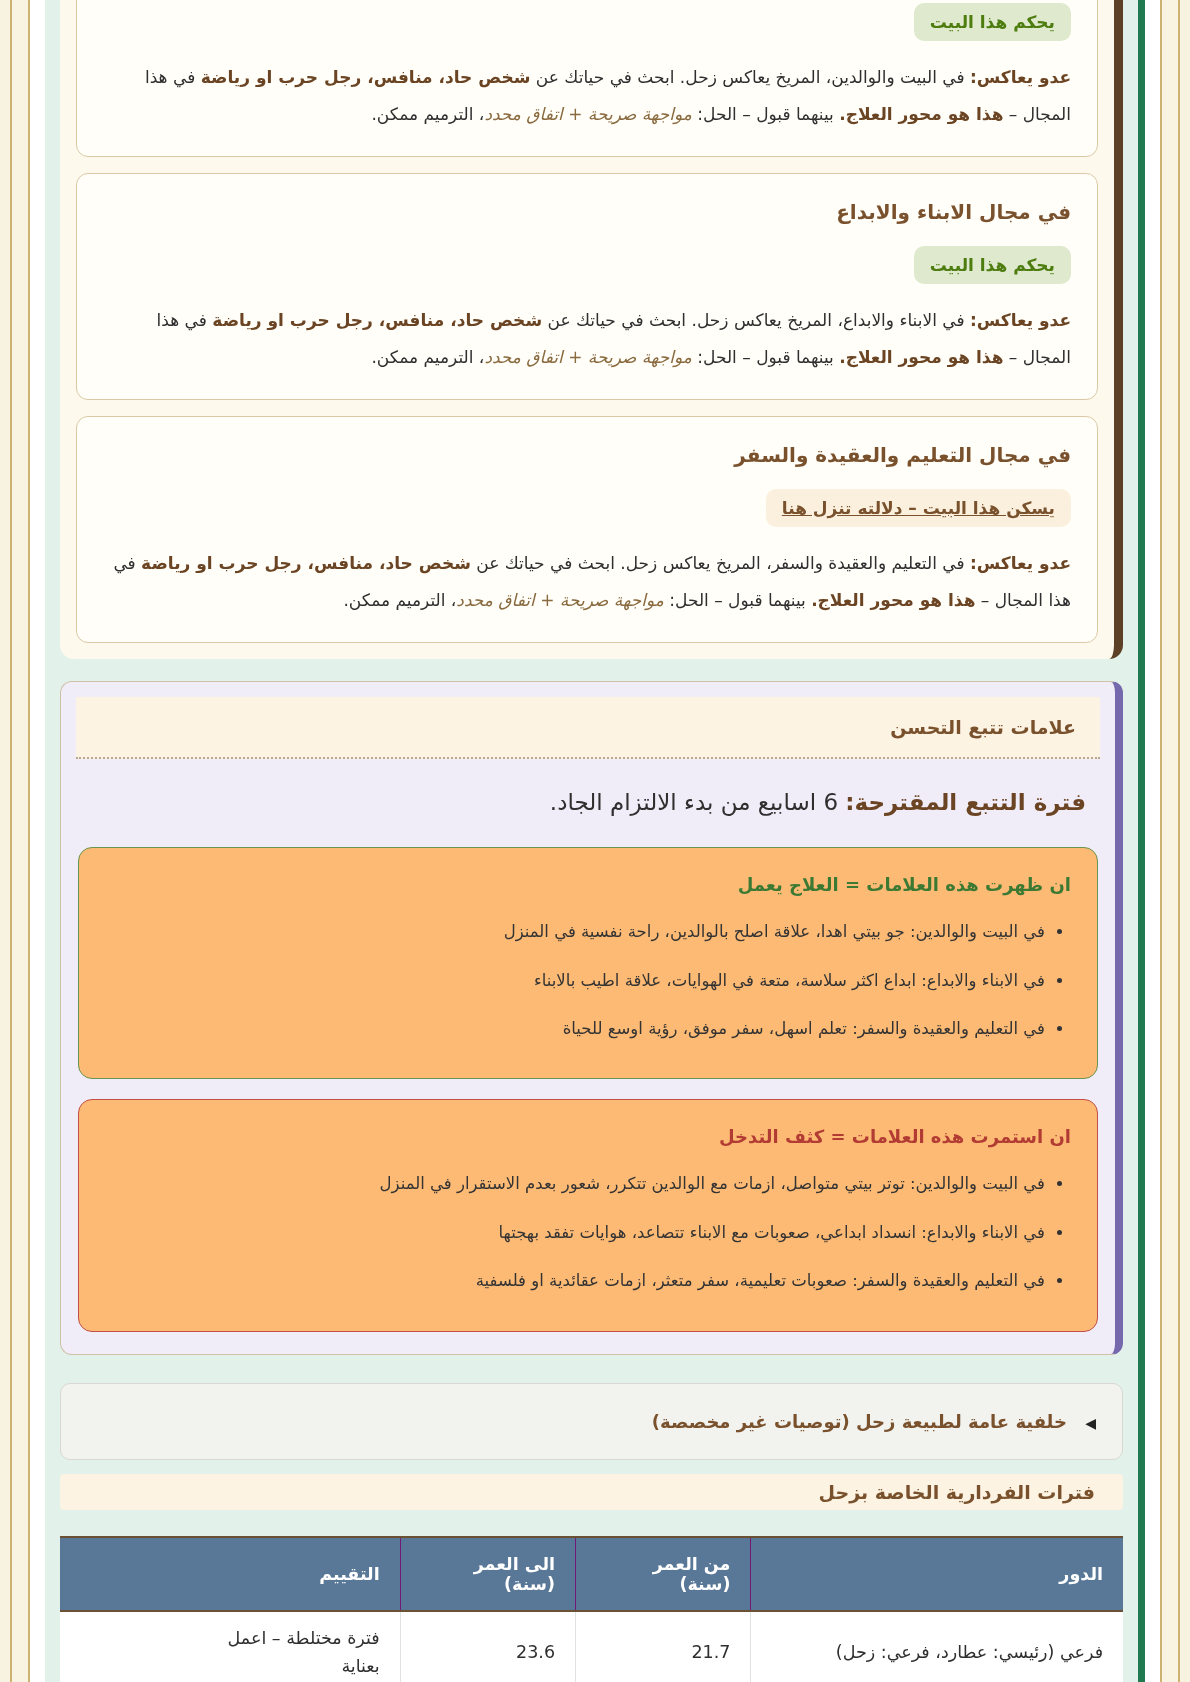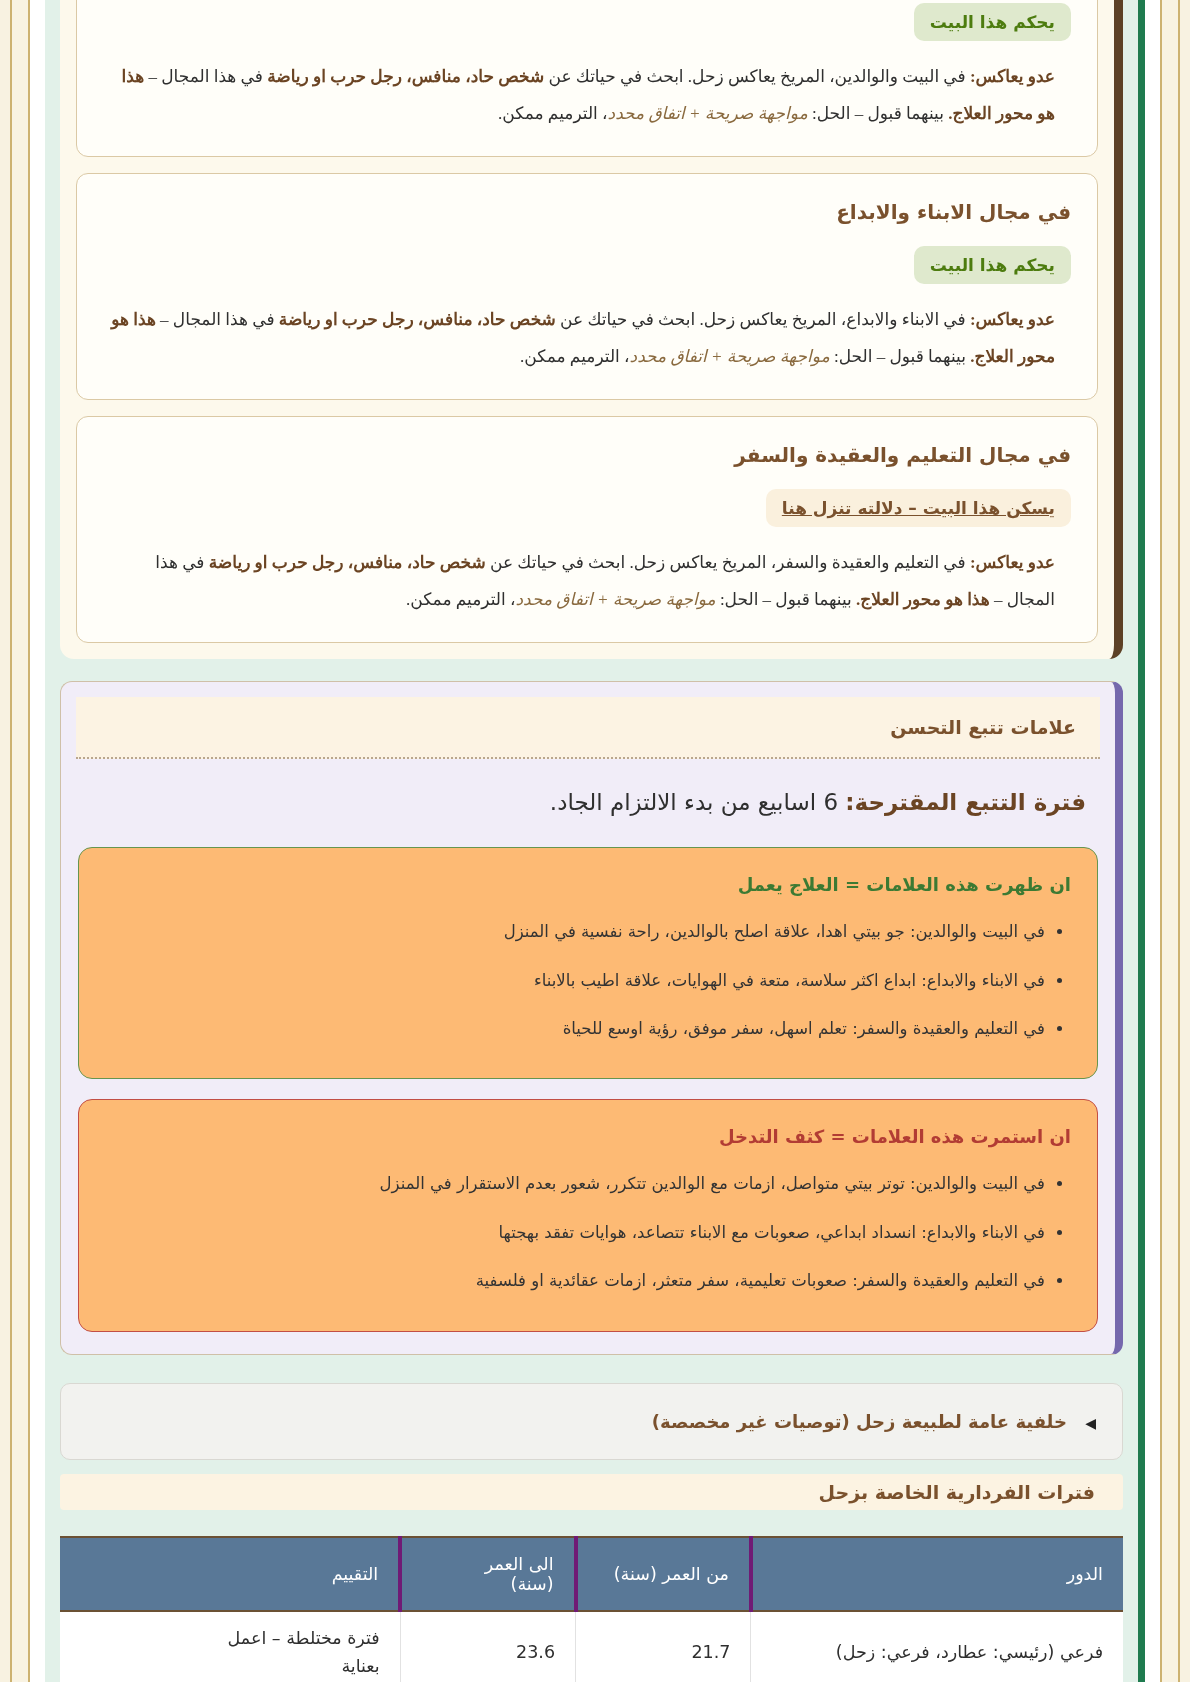--- a/index.html
+++ b/index.html
@@ -42,22 +42,21 @@
     margin: 6px 0 22px 0;
   }
   .badge {
     display: inline-block; padding: 9px 16px; border-radius: 10px;
     font-size: 17px; font-weight: bold;
   }
   .badge-green { background: #dfe9cd; color: #4d7c0f; text-align: center; }
   .badge-beige { background: #faf0dd; color: #7a512d; text-decoration: underline; }
   .house-paragraph {
     font-size: 17px; line-height: 2.15; color: #2f2f2f;
-    margin: 18px 16px 4px 0;
-    font-family: Liberation Serif, serif;
+    margin: 18px 0 4px 0;
   }
   .seg-b { font-weight: bold; color: #6b4423; }
   .seg-i { font-style: italic; color: #8a6a3f; }
 
   
   .tracking-section {
     margin-top: 22px;
     background: #f1edf8; border: 1px solid #cfc0a8;
     border-right: 8px solid #7568ad; border-radius: 12px;
     padding: 15px 15px 22px 15px;
@@ -93,25 +92,25 @@
   
   .firdaria-bar {
     margin-top: 14px; background: #fcf3e2; border-radius: 4px;
     padding: 7px 28px; font-size: 19px; font-weight: bold; color: #7a512d;
   }
   table.firdaria-table {
     margin-top: 26px; width: 100%; border-collapse: collapse;
     font-size: 17.5px;
   }
   .firdaria-table thead th {
-    background: #597897; color: #ffffff; font-weight: normal;
+    background: #597897; color: #ffffff; font-weight: bold;
     padding: 16px 20px; text-align: right;
     border-top: 2px solid #6b5134; border-bottom: 2px solid #6b5134;
   }
-  .firdaria-table thead th:not(:last-child) { border-left: 4px solid #701a75; padding-left: 36px; }
+  .firdaria-table thead th:not(:last-child) { border-left: 1px solid #701a75; padding-left: 36px; }
   .firdaria-table tbody td {
     background: #ffffff; color: #2f2f2f; padding: 12px 20px;
     text-align: right; border-bottom: 1px solid #cfcfcf; vertical-align: middle;
   }
   .firdaria-table tbody td:not(:last-child) { border-left: 1px solid #e2e2e2; }
   .eval-wrap { display: inline-block; max-width: 175px; line-height: 1.6; }
 </style>
 </head>
 <body>
 

